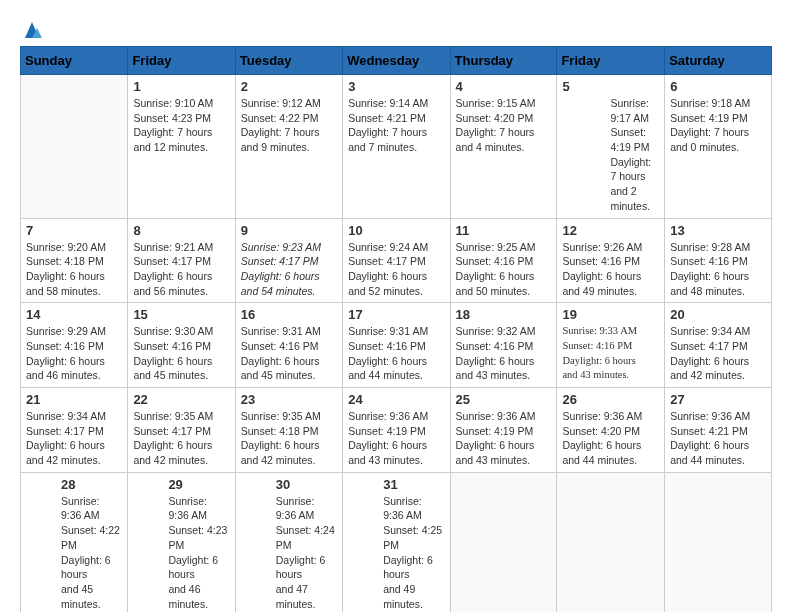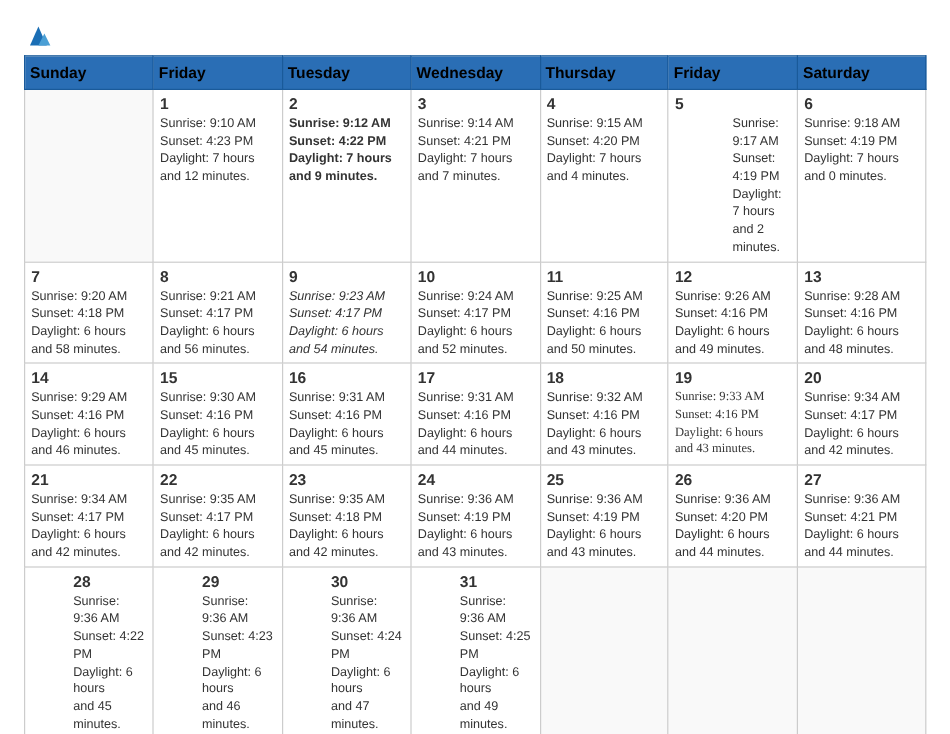--- a/index.html
+++ b/index.html
@@ -112,21 +112,21 @@
         <td class="empty"></td>
         <td>
           <span class="day-number">1</span>
           <div class="day-info" style="white-space: pre-line;">Sunrise: 9:10 AM
 Sunset: 4:23 PM
 Daylight: 7 hours
 and 12 minutes.</div>
         </td>
         <td>
           <span class="day-number">2</span>
-          <div class="day-info" style="white-space: pre-line; font-weight: bold;">Sunrise: 9:12 AM
+          <div class="day-info" style="white-space: pre-line;">Sunrise: 9:12 AM
 Sunset: 4:22 PM
 Daylight: 7 hours
 and 9 minutes.</div>
         </td>
         <td>
           <span class="day-number">3</span>
           <div class="day-info" style="white-space: pre-line;">Sunrise: 9:14 AM
 Sunset: 4:21 PM
 Daylight: 7 hours
 and 7 minutes.</div>

